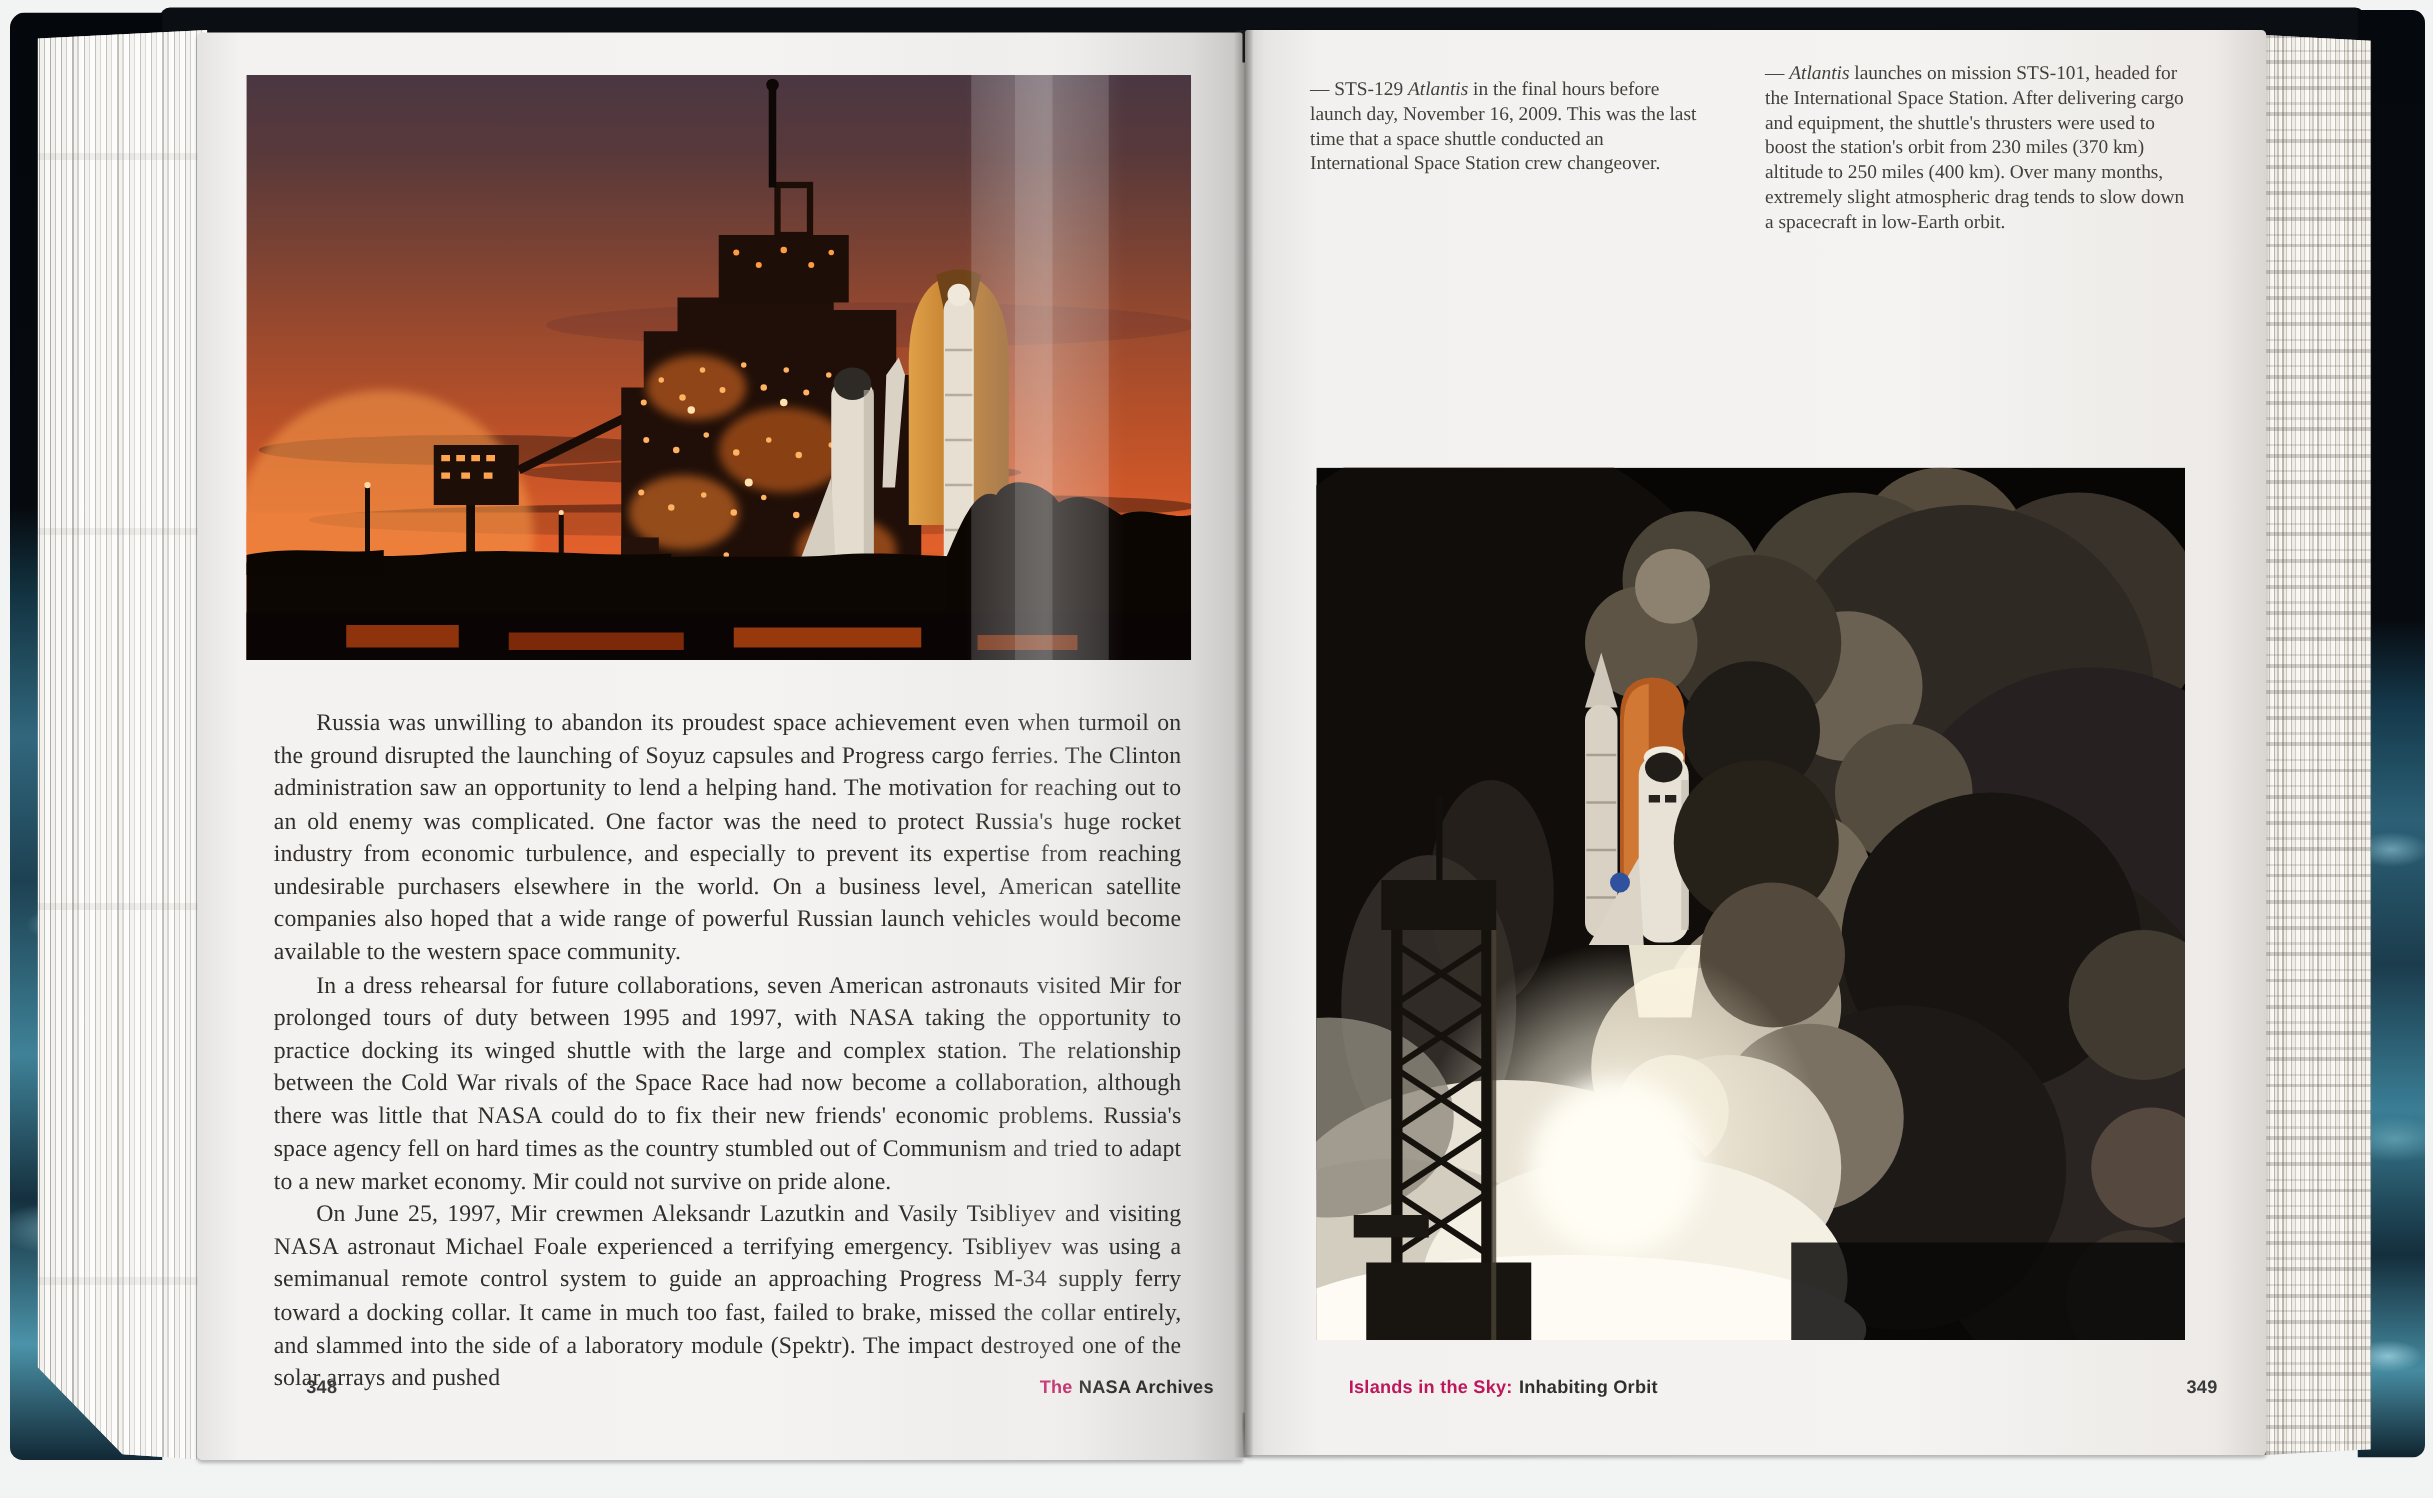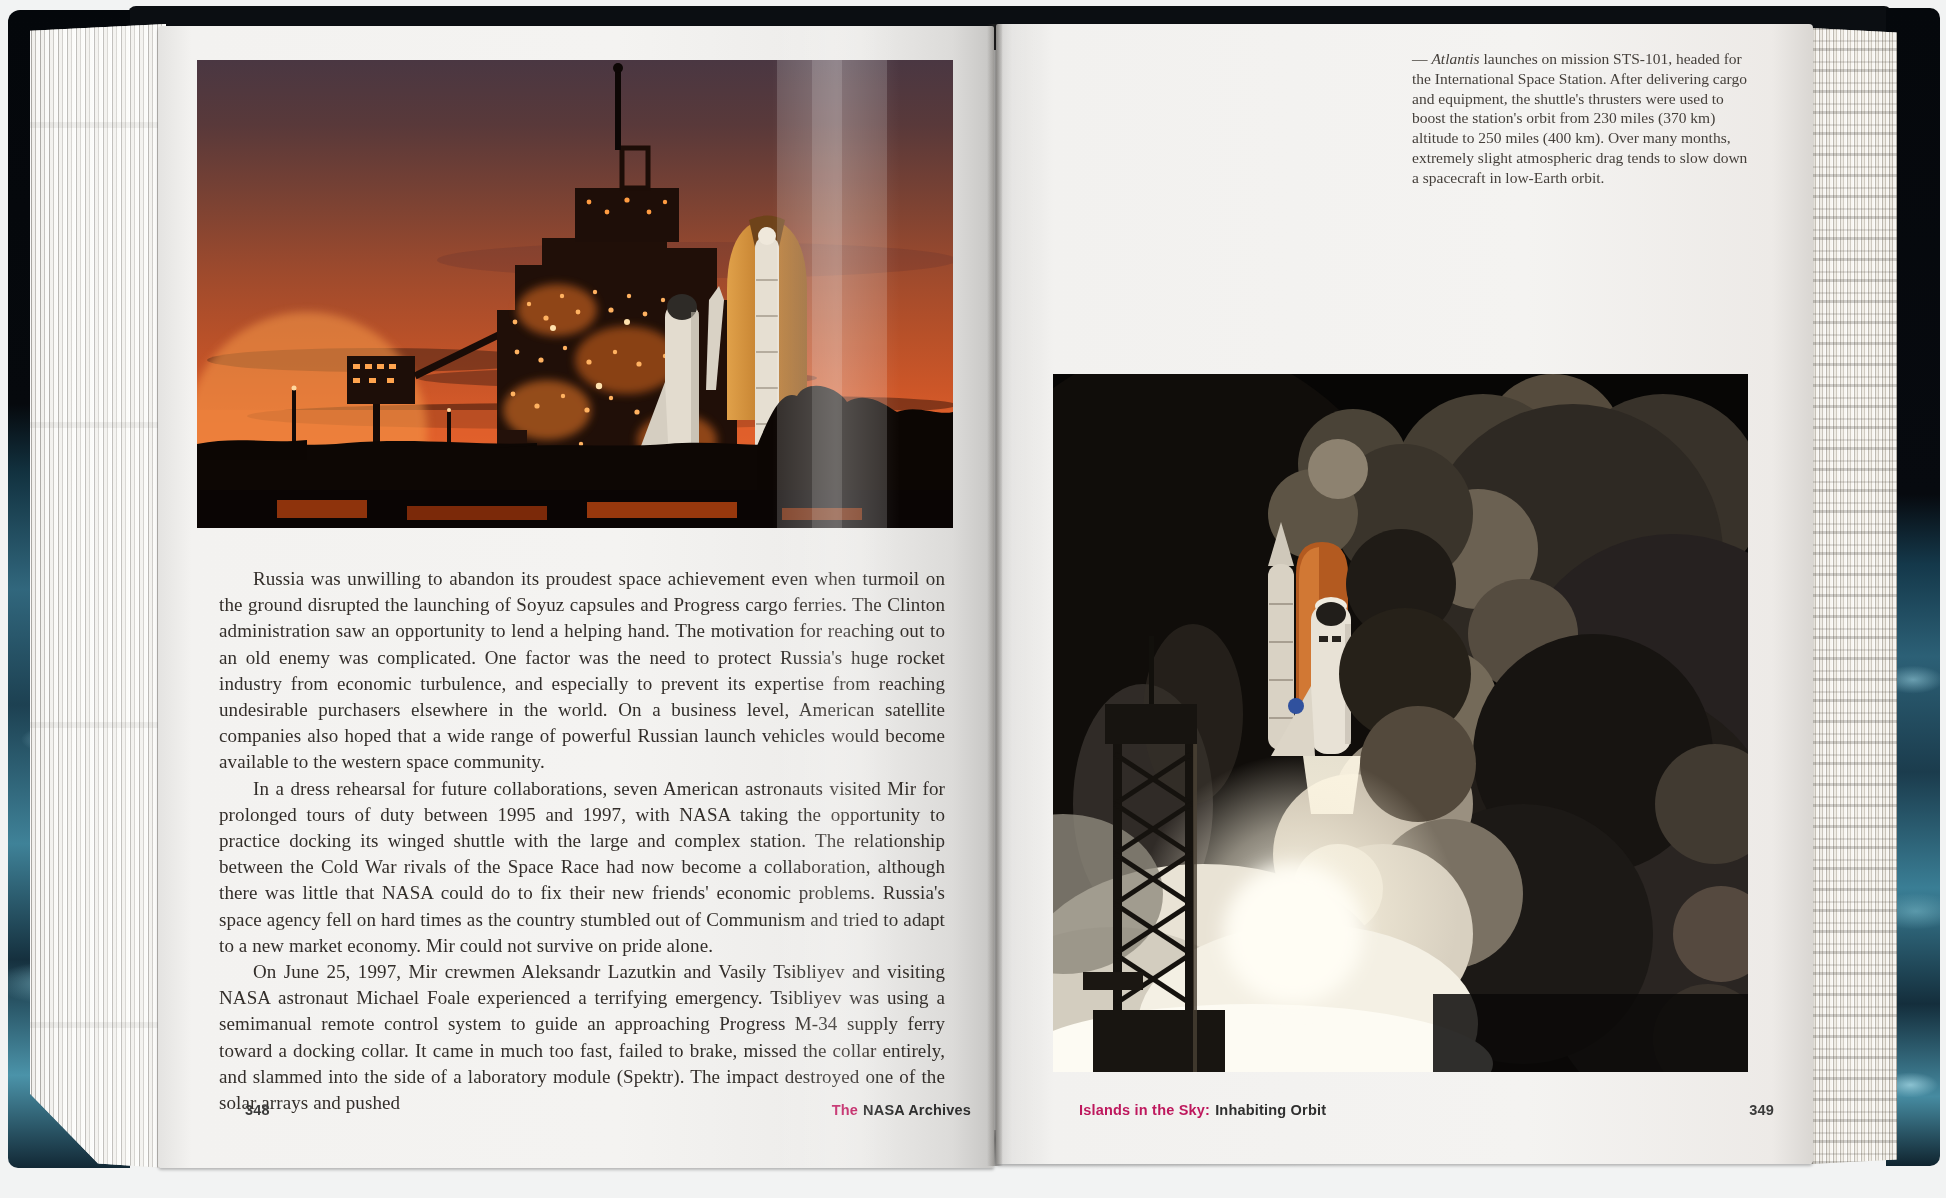--- a/index.html
+++ b/index.html
@@ -260,20 +260,23 @@
     <p>On June 25, 1997, Mir crewmen Aleksandr Lazutkin and Vasily Tsibliyev and visiting NASA astronaut Michael Foale experienced a terrifying emergency. Tsibliyev was using a semimanual remote control system to guide an approaching Progress M-34 supply ferry toward a docking collar. It came in much too fast, failed to brake, missed the collar entirely, and slammed into the side of a laboratory module (Spektr). The impact destroyed one of the solar arrays and pushed</p>
   </div>
 
   <div class="abs footer footer-left">
     <span class="pagenum">348</span>
     <span>
       <span class="foot-light">The</span><span class="foot-dark">NASA Archives</span>
     </span>
   </div>
 
+  <div class="abs caption cap1">
+    <p><span>— STS-129 </span><i>Atlantis</i><span> in the final hours before launch day, November 16, 2009. This was the last time that a space shuttle conducted an International Space Station crew changeover.</span></p>
+  </div>
   <div class="abs caption cap2">
     <p><span>— </span><i>Atlantis</i><span> launches on mission STS-101, headed for the International Space Station. After delivering cargo and equipment, the shuttle's thrusters were used to boost the station's orbit from 230 miles (370 km) altitude to 250 miles (400 km). Over many months, extremely slight atmospheric drag tends to slow down a spacecraft in low-Earth orbit.</span></p>
   </div>
 
   <div class="abs photo2">
     <svg width="695" height="698" viewBox="0 0 695 698" preserveAspectRatio="none">
       <defs>
         <radialGradient id="glow2" cx=".5" cy=".5" r=".5">
           <stop offset="0" stop-color="#fffdf2" stop-opacity=".95"></stop>
           <stop offset=".55" stop-color="#f3ecd9" stop-opacity=".55"></stop>

